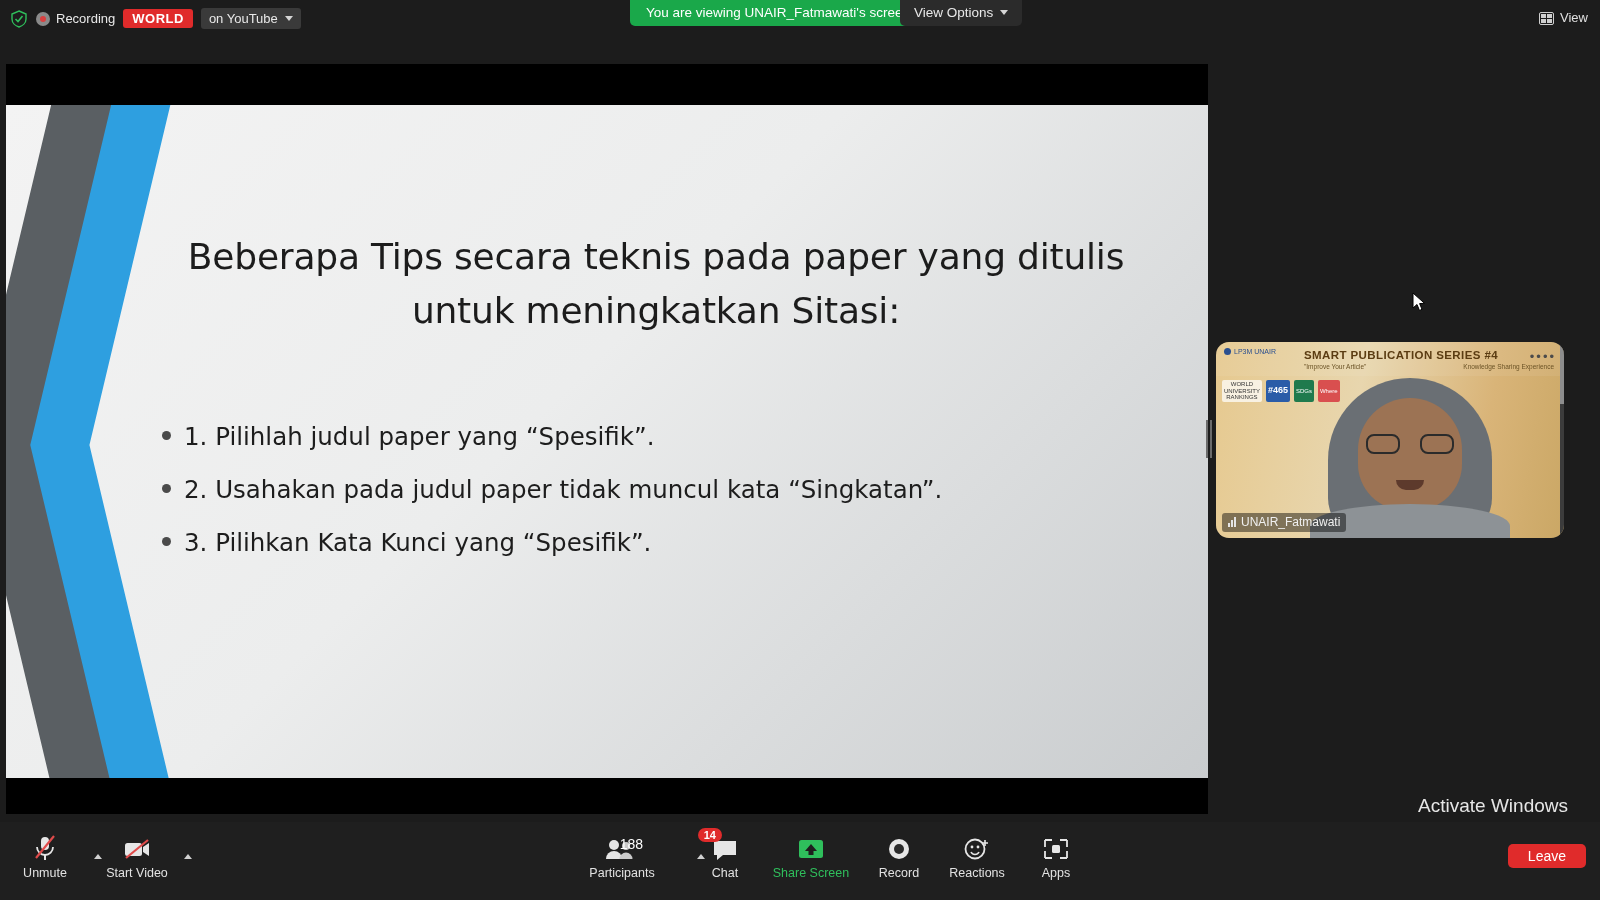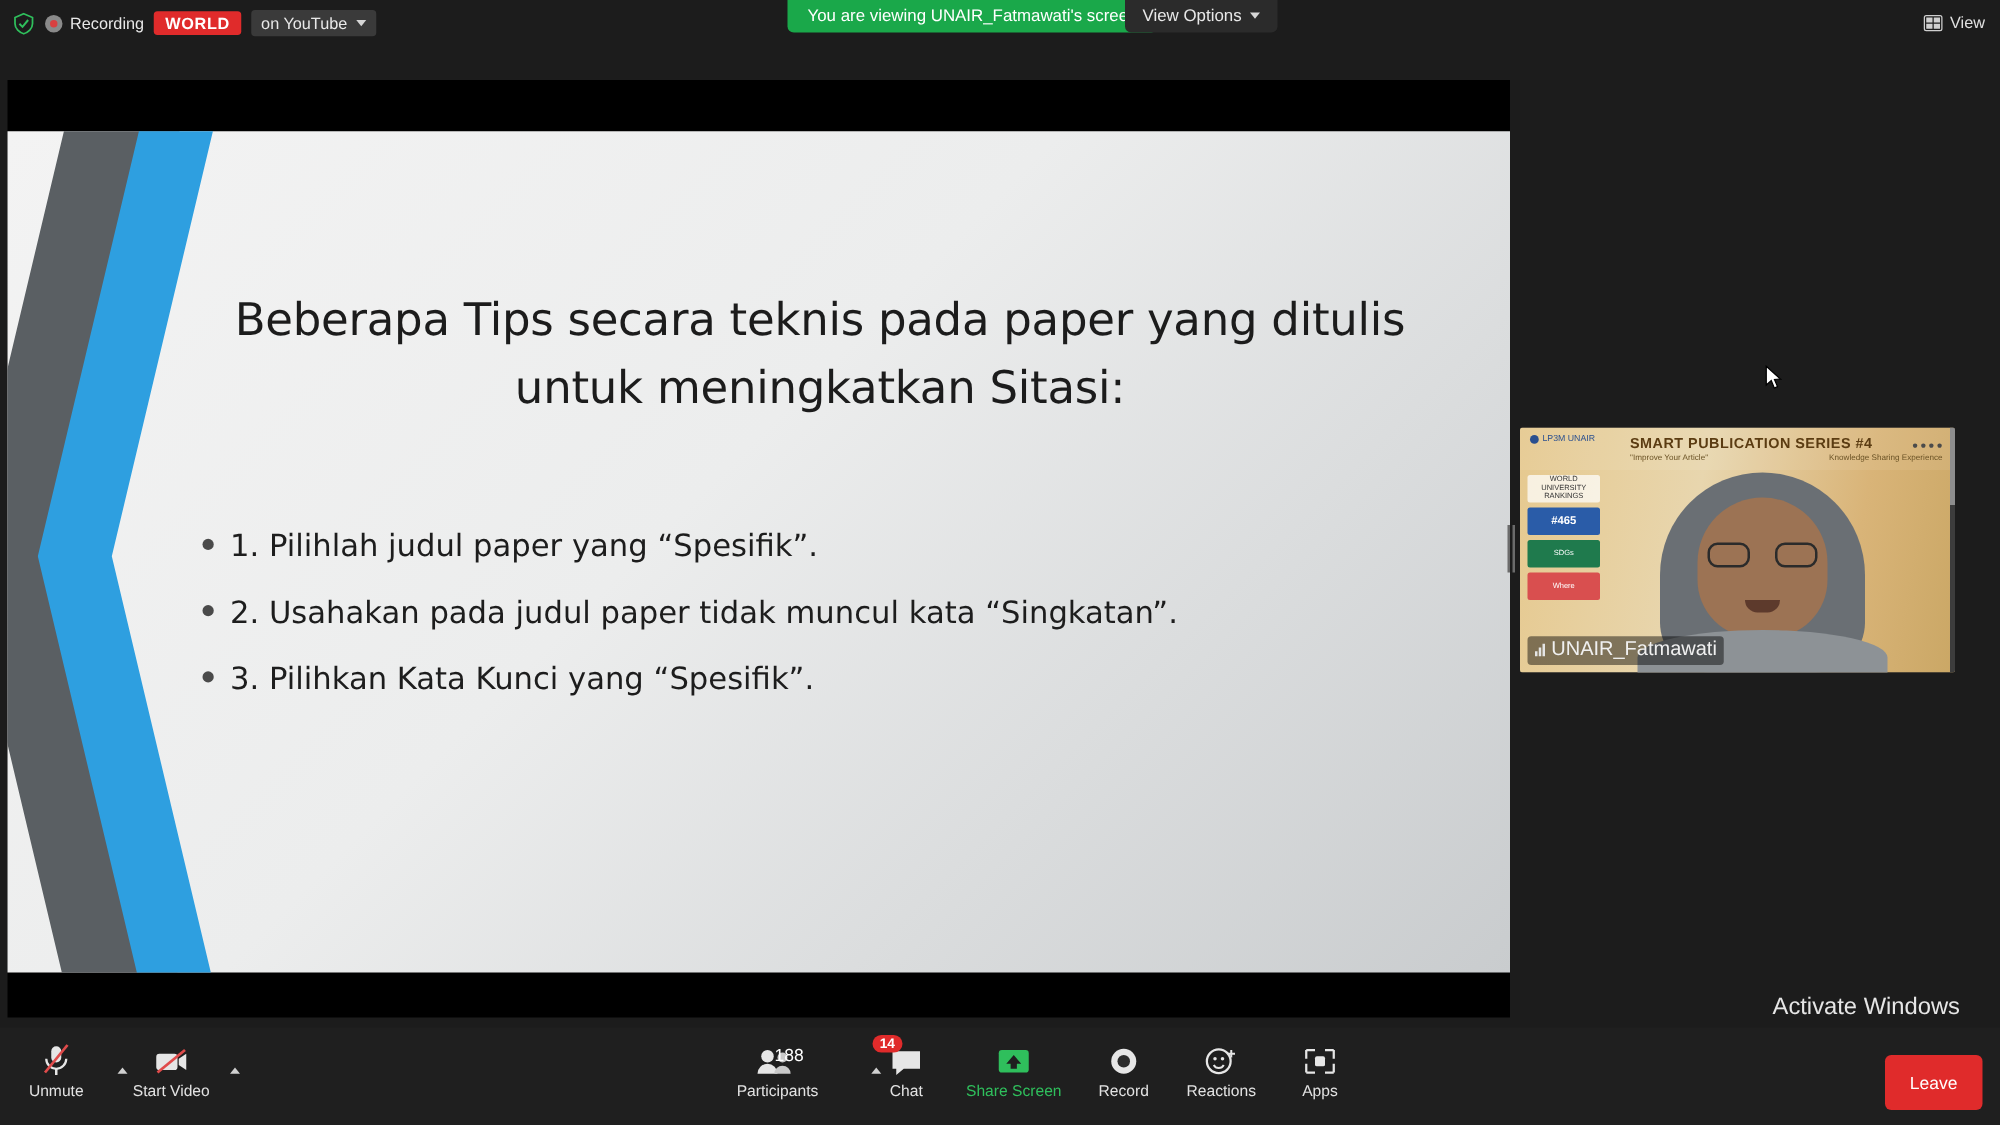--- a/index.html
+++ b/index.html
@@ -124,21 +124,21 @@
   .drag-handle {
     position: absolute; left: 1205px; top: 420px;
     width: 8px; height: 38px;
     display: flex; justify-content: center; gap: 2px;
   }
   .drag-handle i { width: 2px; height: 38px; background: #6b6b6b; display: block; }
 
   
   .thumb {
     position: absolute; left: 1216px; top: 342px; width: 348px; height: 196px;
-    background: #2a2a2a; overflow: hidden; border-radius: 2px;
+    background: #2a2a2a; overflow: hidden; border-radius: 13px;
   }
   .thumb-bg {
     position: absolute; inset: 0;
     background: linear-gradient(100deg,#e6c98f 0%, #e8d6ae 40%, #d9b478 75%, #caa765 100%);
   }
   .thumb-banner {
     position: absolute; left: 0; top: 0; width: 348px; height: 34px;
     background: rgba(255,255,255,0.07);
   }
   .thumb-title {
@@ -150,21 +150,21 @@
     color: #6b5326; font-size: 6.5px;
     display: flex; justify-content: space-between;
   }
   .thumb-logo {
     position: absolute; left: 8px; top: 6px; color: #2a4f8f; font-size: 7px;
     display: flex; align-items: center; gap: 3px;
   }
   .thumb-logo .dot { width: 7px; height: 7px; border-radius: 50%; background: #2a4f8f; }
   .side-badges {
     position: absolute; left: 6px; top: 38px; width: 58px;
-    display: flex; flex-direction: column; gap: 4px;
+    display: flex; gap: 4px;
   }
   .badge-box {
     height: 22px; background: rgba(255,255,255,0.72);
     border-radius: 2px; font-size: 6px; color: #333;
     display: flex; align-items: center; justify-content: center; text-align: center;
     line-height: 1.1; padding: 0 2px;
   }
   .badge-green { background: #1f7a4d; color: #fff; }
   .badge-blue { background: #2a5ca8; color: #fff; font-size: 9px; font-weight: bold; }
   .badge-sdg { background: #d94f4f; color: #fff; font-size: 6px; }
@@ -197,21 +197,21 @@
     background: #8d9296; border-radius: 50% 50% 0 0;
   }
   .thumb-dots {
     position: absolute; right: 8px; top: 7px; color: #4b4b4b; font-size: 13px;
     letter-spacing: 2px;
   }
   .thumb-name {
     position: absolute; left: 6px; bottom: 6px;
     display: flex; align-items: center; gap: 5px;
     background: rgba(0,0,0,0.45); padding: 2px 6px 3px; border-radius: 3px;
-    color: #f0f0f0; font-size: 16px;
+    color: #f0f0f0; font-size: 12px;
   }
   .signal {
     display: inline-flex; align-items: flex-end; gap: 1px; height: 10px;
   }
   .signal i { width: 2px; background: #e4e4e4; display: block; }
   .signal i:nth-child(1) { height: 4px; }
   .signal i:nth-child(2) { height: 7px; }
   .signal i:nth-child(3) { height: 10px; }
   .thumb-scroll {
     position: absolute; right: 0; top: 0; width: 4px; height: 196px;
@@ -257,21 +257,21 @@
     position: absolute; top: -4px; right: 16px;
     background: #e02b2b; color: #fff; font-size: 11px; font-weight: bold;
     border-radius: 9px; padding: 1px 6px; min-width: 20px; text-align: center;
   }
   .count {
     position: absolute; top: 8px; right: 6px; color: #fff; font-size: 14px;
   }
   .leave-btn {
     position: absolute; right: 14px; top: 22px;
     background: #e02b2b; color: #fff; font-size: 14px;
-    padding: 14px 20px; border-radius: 5px; border: none;
+    padding: 4px 20px; border-radius: 5px; border: none;
     font-family: "Liberation Sans", sans-serif;
   }
   .green { color: #2fbf5c !important; }
 </style>
 </head>
 <body>
 
 <div id="app">
 
   <div class="topbar">

